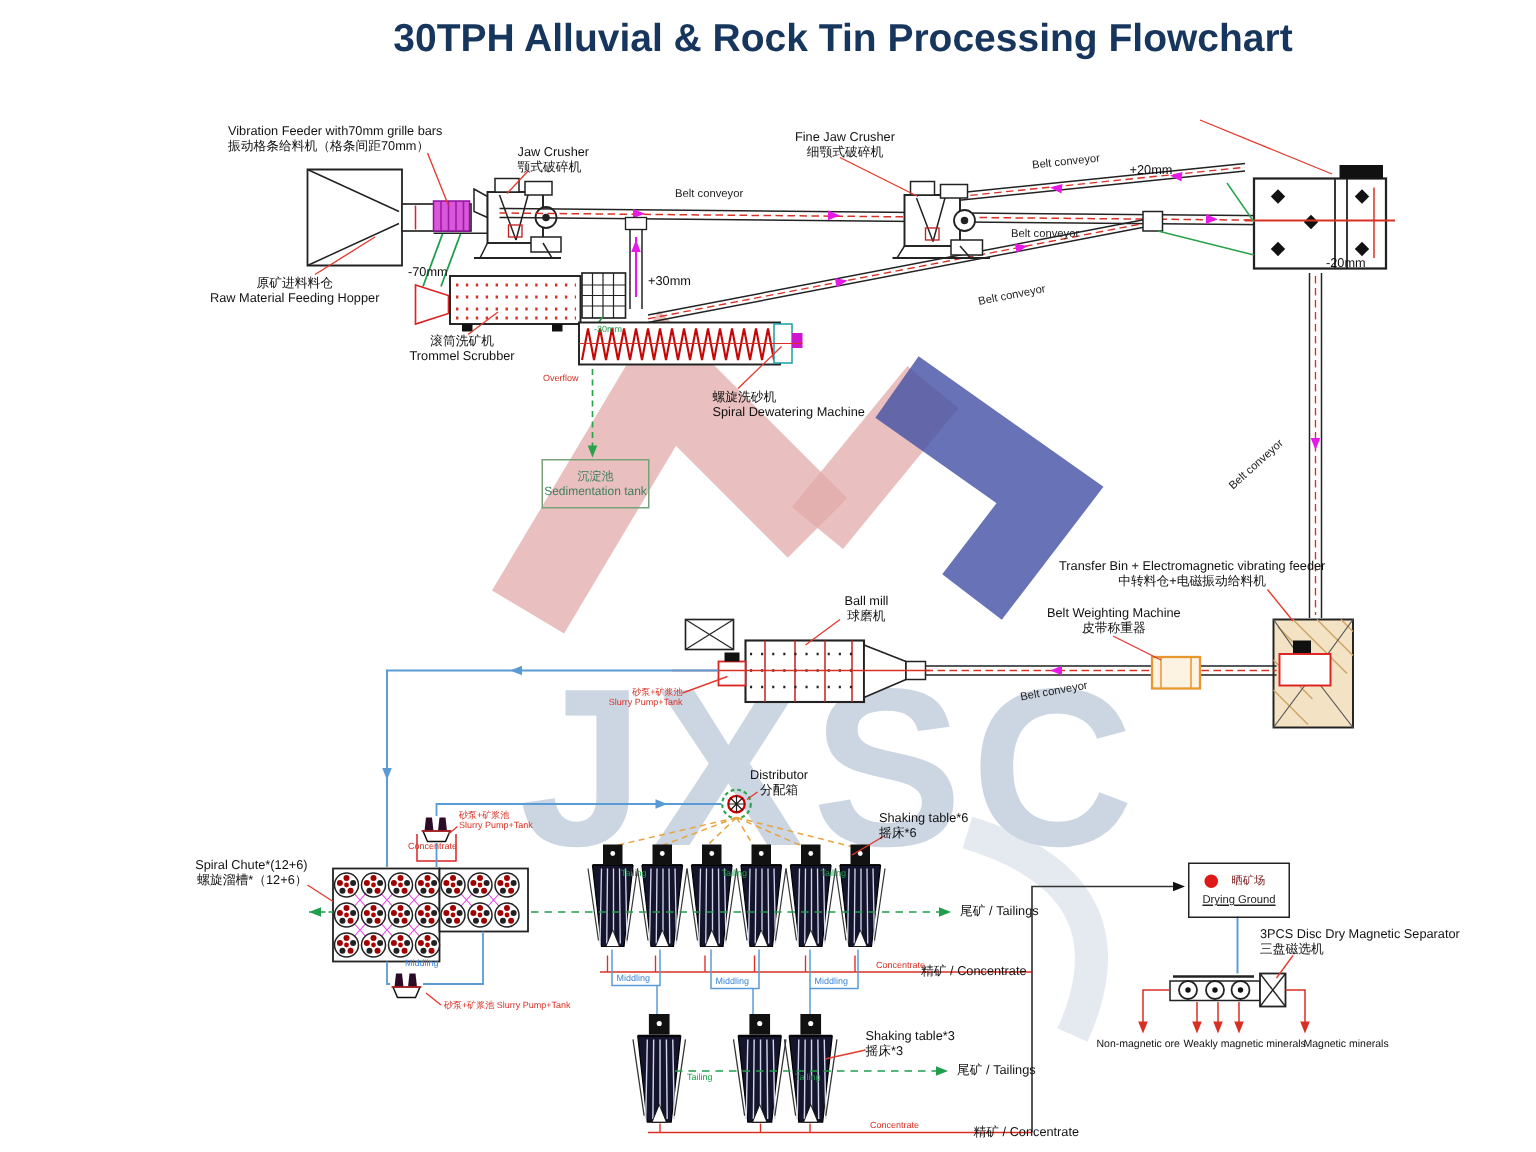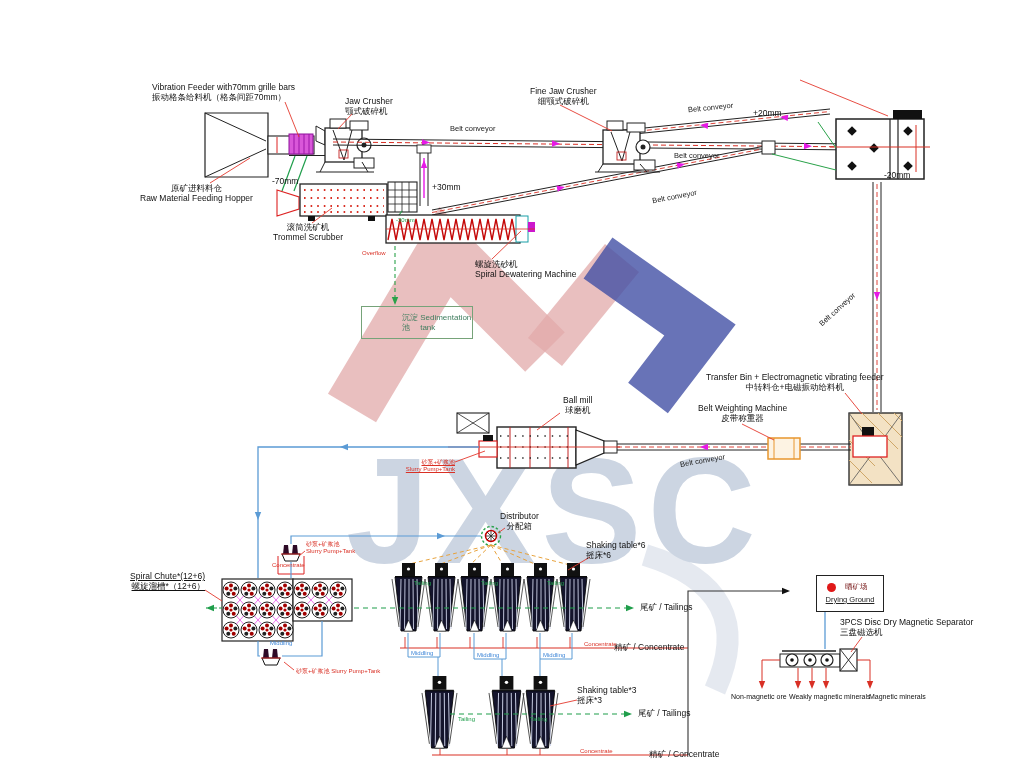--- a/index.html
+++ b/index.html
@@ -3,34 +3,34 @@
 <meta charset="utf-8">
 <style>
   html,body{margin:0;padding:0;background:#fff;}
   #stage{position:relative;width:1024px;height:768px;background:#fff;overflow:hidden;
          font-family:"Liberation Sans", sans-serif;color:#111;}
   #wm-letters{position:absolute;left:346px;top:436px;font-size:150px;font-weight:bold;
       letter-spacing:6px;color:#ccd5e2;z-index:0;line-height:1;}
   svg.layer{position:absolute;left:0;top:0;z-index:1;}
   .lbl{position:absolute;z-index:2;font-size:8.5px;line-height:1.18;color:#111;white-space:nowrap;}
   .ctr{text-align:center;}
-  .rt{text-align:right;text-decoration:underline;}
+  .rt{text-align:right;}
   .tiny{font-size:7px;}
   .micro{font-size:6px;}
   .red{color:#d93025;}
   .green{color:#1f9e4b;}
   .blue{color:#3f87d8;}
   .belt{font-size:7.5px;color:#222;}
   #title{position:absolute;left:212px;top:10px;width:700px;text-align:center;
       font-size:26px;font-weight:bold;color:#17365d;z-index:2;}
   #sed-tank{position:absolute;left:361px;top:306px;width:70px;height:31px;border:1px solid #76a379;
-      z-index:2;display:flex;flex-direction:row;align-items:center;justify-content:center;
-      font-size:8px;color:#3f7d5e;line-height:1.2;padding-left:40px;}
+      z-index:2;display:flex;flex-direction:column;align-items:center;justify-content:center;
+      font-size:8px;color:#3f7d5e;line-height:1.2;}
   #dry-box{position:absolute;left:792px;top:575px;width:66px;height:35px;border:1.3px solid #222;
-      z-index:2;font-size:7.5px;margin-left:24px;}
+      z-index:2;font-size:7.5px;}
   #dry-box .dot{position:absolute;left:10px;top:7px;width:9px;height:9px;border-radius:50%;background:#e01818;}
   #dry-box .t1{position:absolute;left:28px;top:6px;color:#7a1c1c;}
   #dry-box .t2{position:absolute;left:0;top:19px;width:66px;text-align:center;color:#222;text-decoration:underline;}
 </style>
 </head>
 <body>
 
 <div id="stage">
 
   <svg class="layer" width="1024" height="768" style="z-index:0">
@@ -376,20 +376,21 @@
       <path d="M505 528 L498 533"></path>
       <path d="M590 557 L568 570"></path>
       <path d="M577 700 L550 706"></path>
       <path d="M205 590 L222 601"></path>
       <path d="M862 637 L851 652"></path>
       <path d="M455 462 L485 451"></path>
       <path d="M305 551 L299 556"></path>
     </g>
   </svg>
 
+  <div id="title">30TPH Alluvial &amp; Rock Tin Processing Flowchart</div>
 
   <div class="lbl" style="left:152px;top:82px">
     <span>Vibration Feeder with70mm grille bars</span><br>
     <span>振动格条给料机（格条间距70mm）</span>
   </div>
   <div class="lbl" style="left:345px;top:96px">
     <span>Jaw Crusher</span><br>
     <span>颚式破碎机</span>
   </div>
   <div class="lbl ctr" style="left:530px;top:86px">

